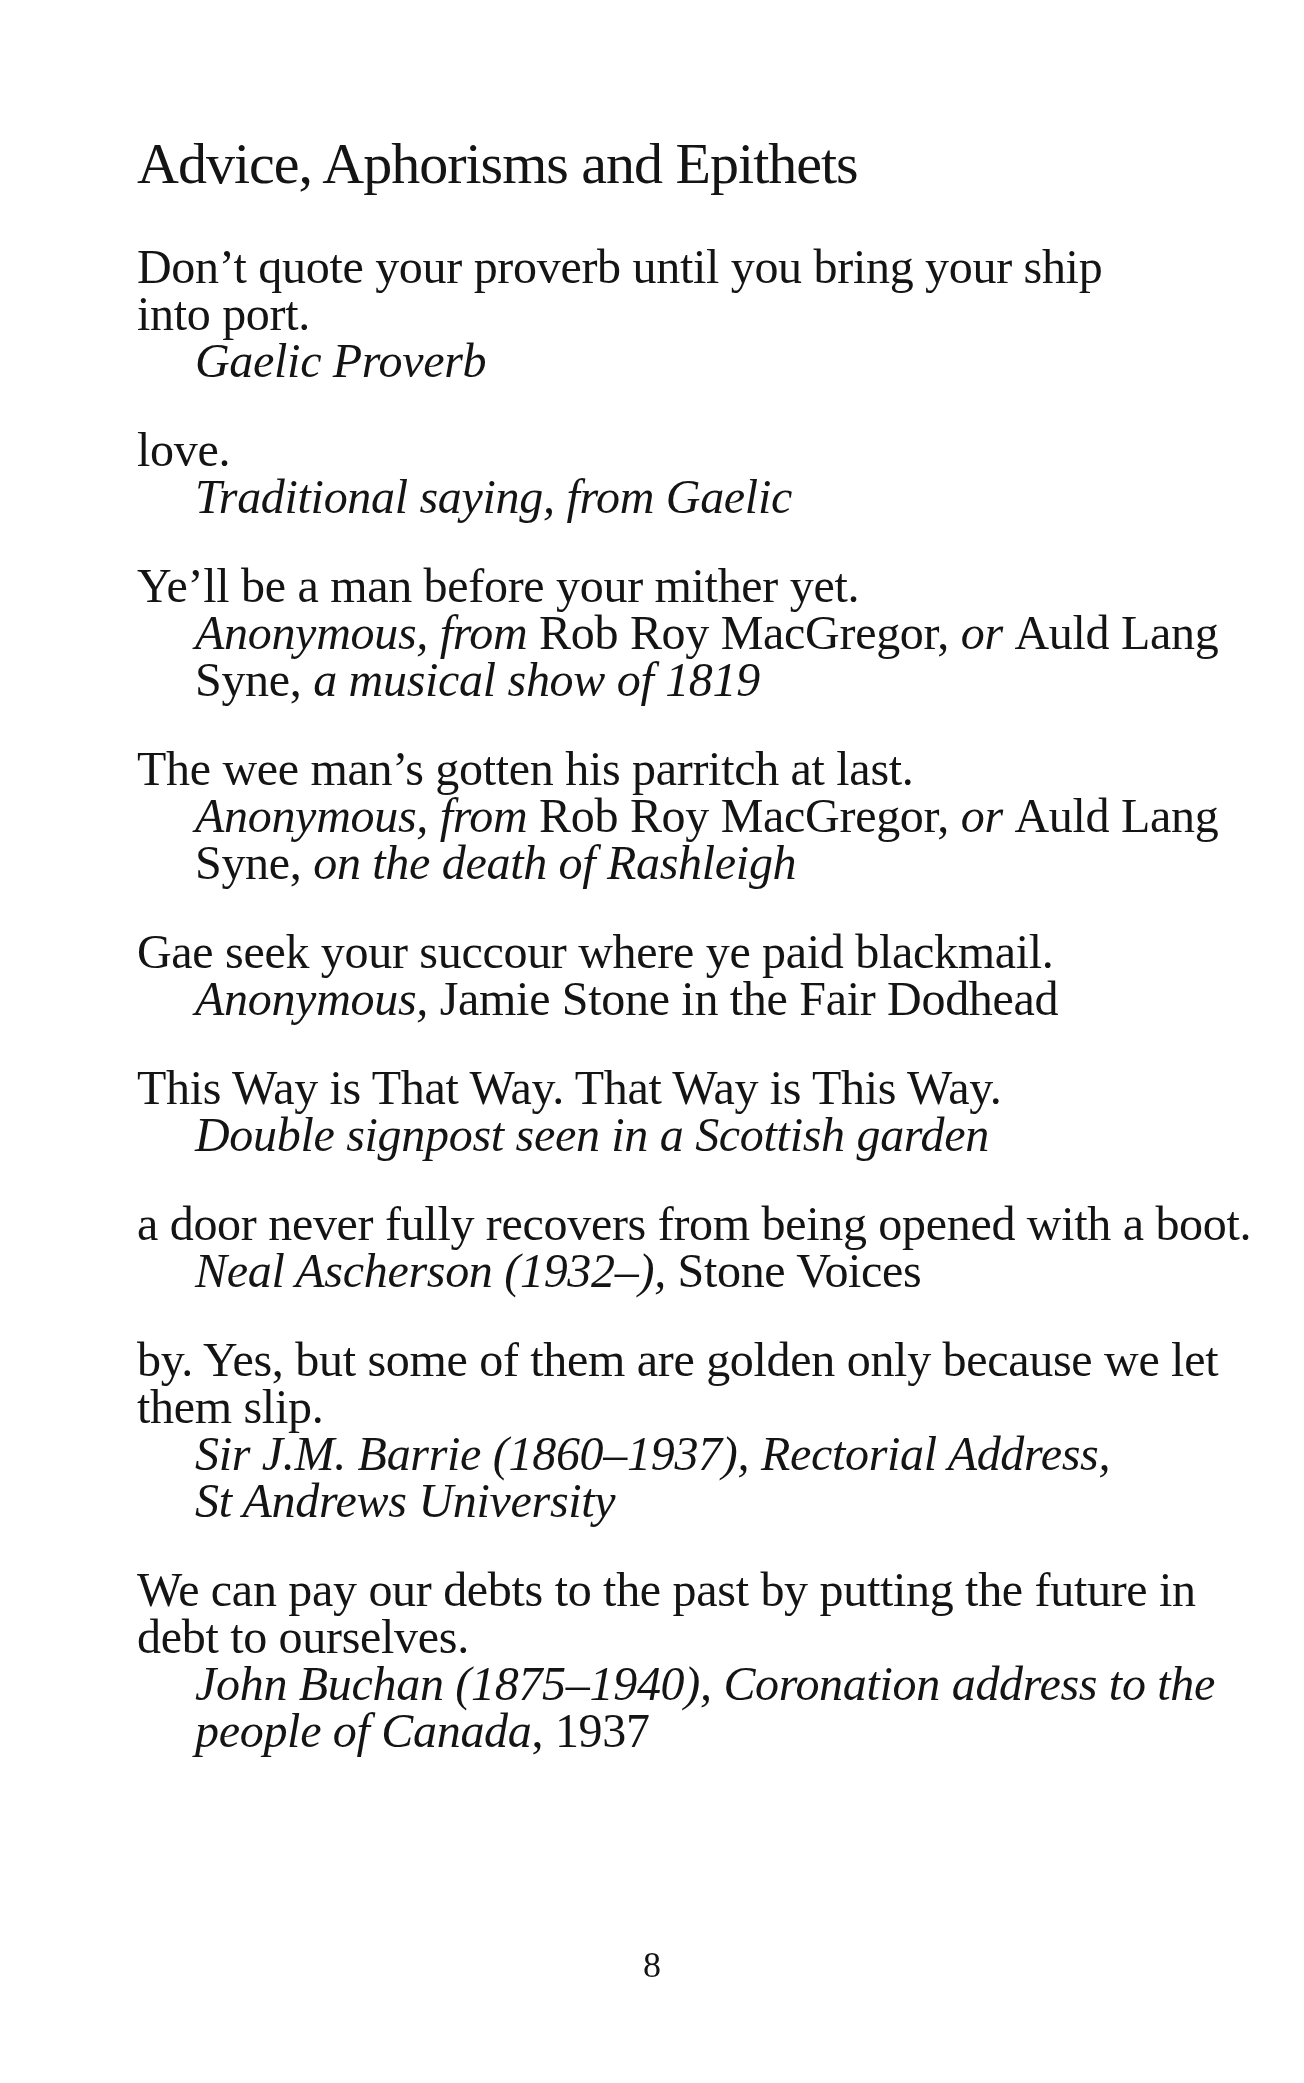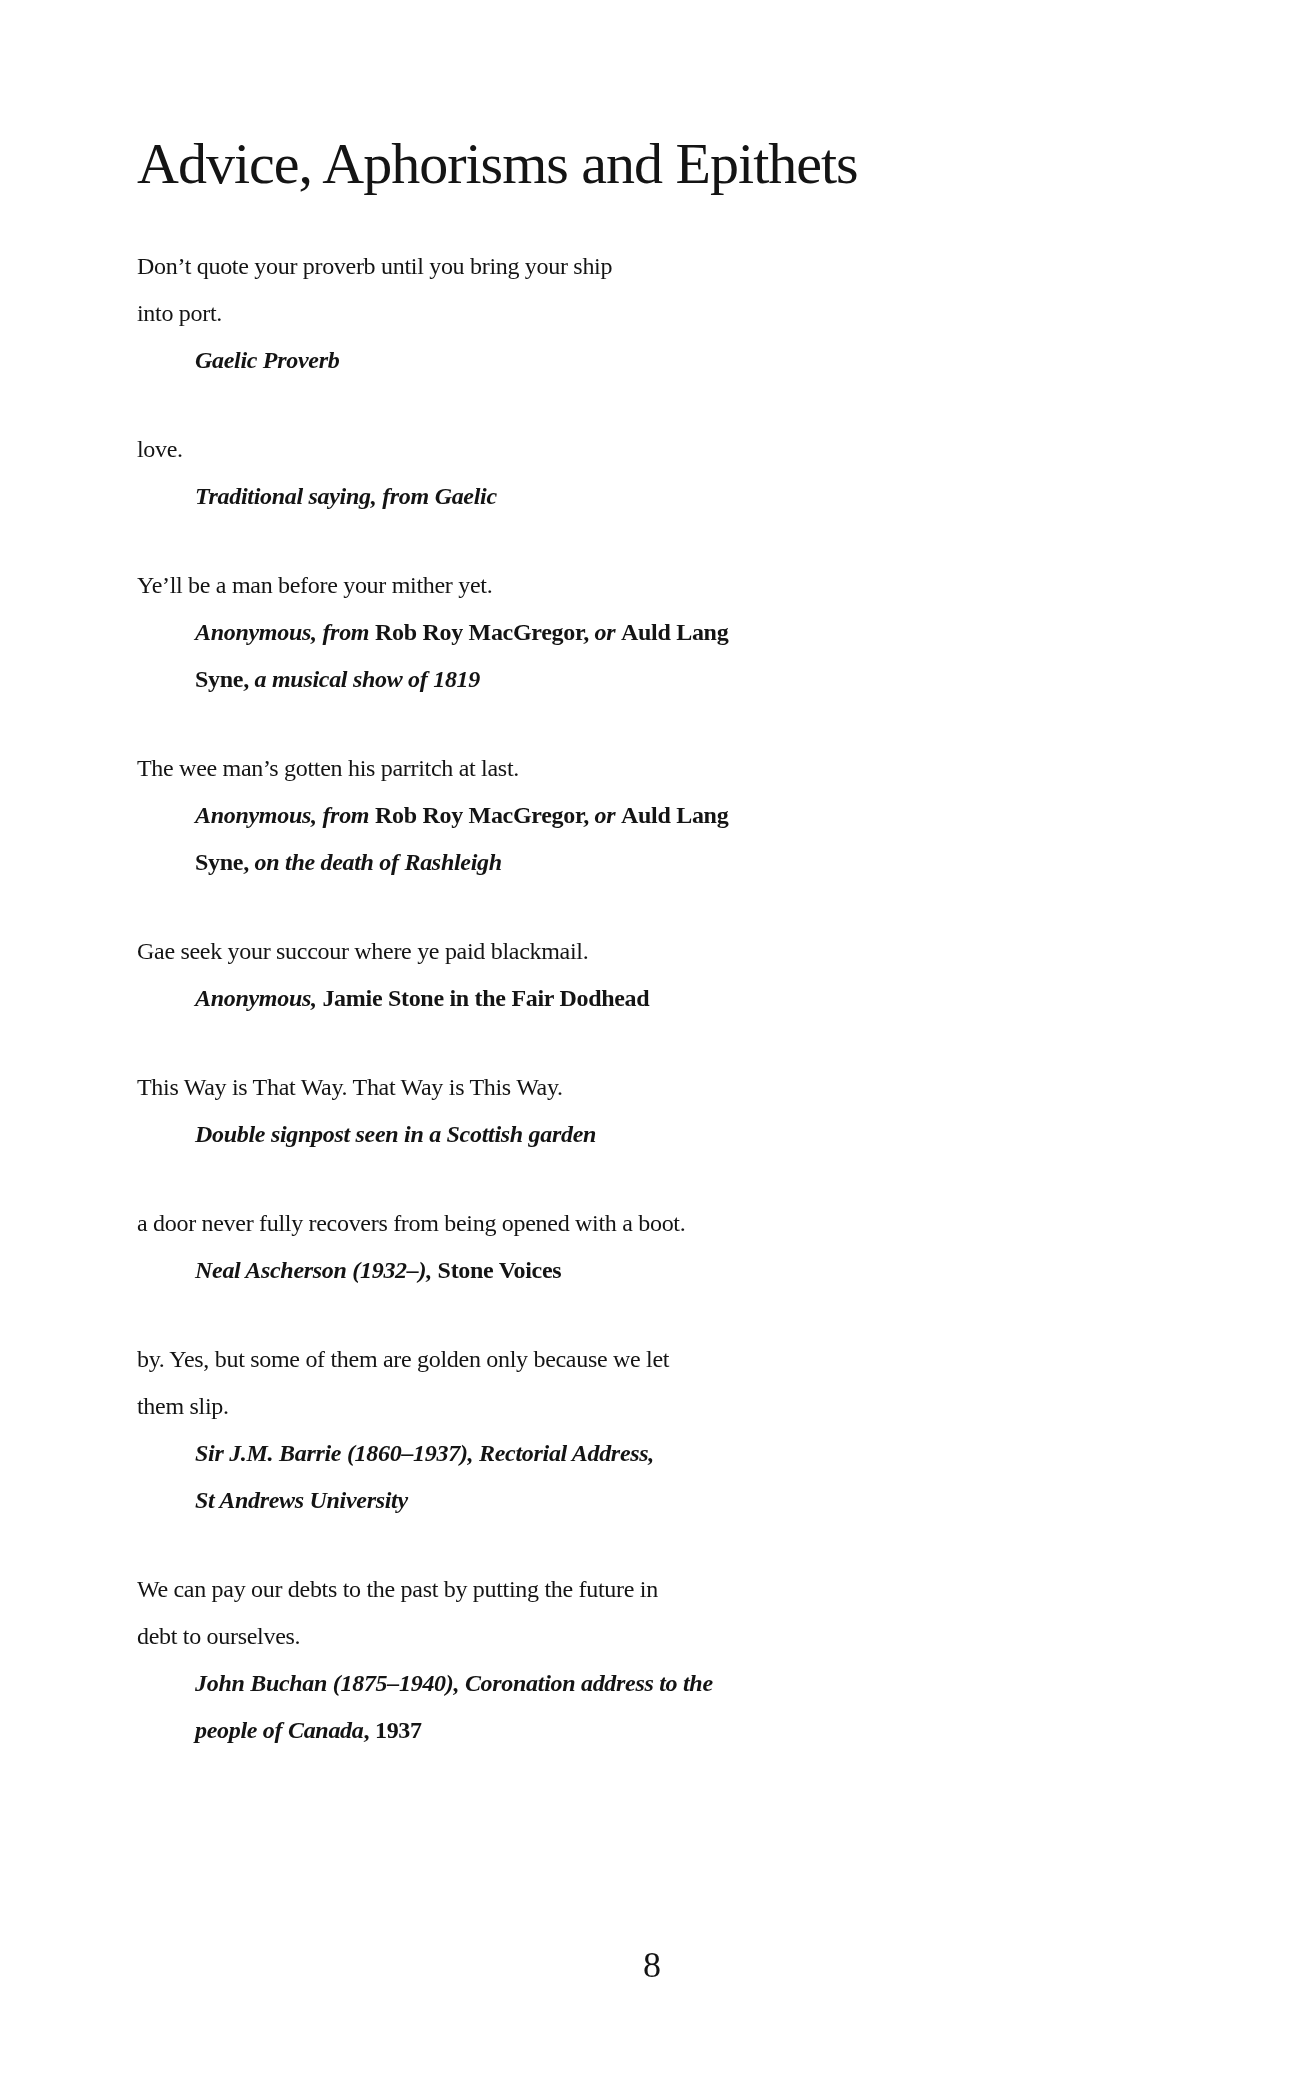--- a/index.html
+++ b/index.html
@@ -23,27 +23,27 @@
   .title {
     margin: 130px 0 46px 0;
     font-size: 58px;
     line-height: 67px;
     font-weight: normal;
     letter-spacing: -1px;
     white-space: nowrap;
   }
   .quote-block {
     margin: 0 0 42px 0;
-    font-size: 24px;
+    font-size: 48px;
     line-height: 47px;
     letter-spacing: -0.3px;
   }
   .qline { white-space: nowrap; }
   .attribution { padding-left: 58px; }
-  .aline { white-space: nowrap; font-weight: bold; }
+  .aline { white-space: nowrap; }
   .it { font-style: italic; }
   .rm { font-style: normal; }
   .page-number {
     position: absolute;
     left: 0; top: 1942px;
     width: 1304px;
     text-align: center;
     font-size: 36px;
     line-height: 47px;
   }

